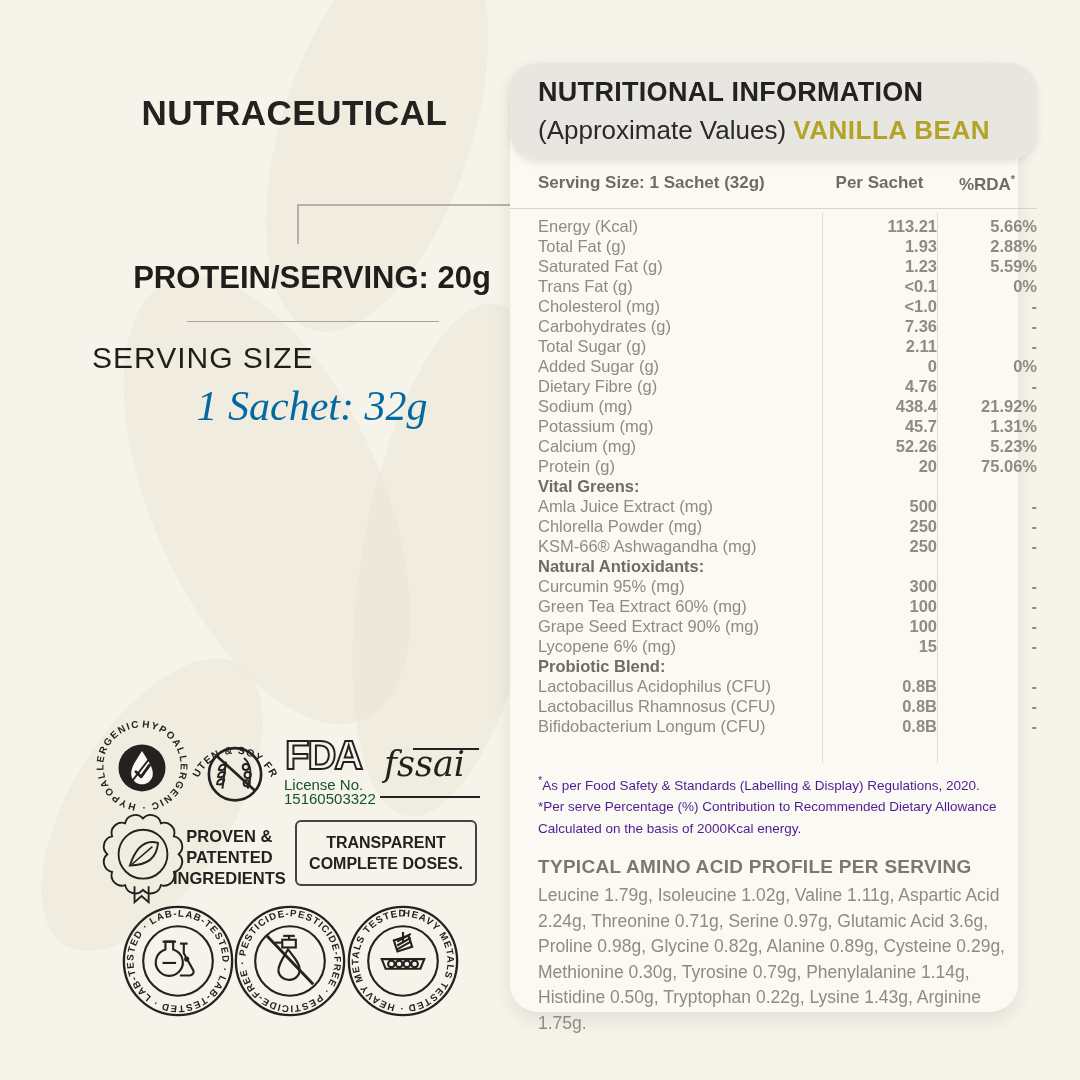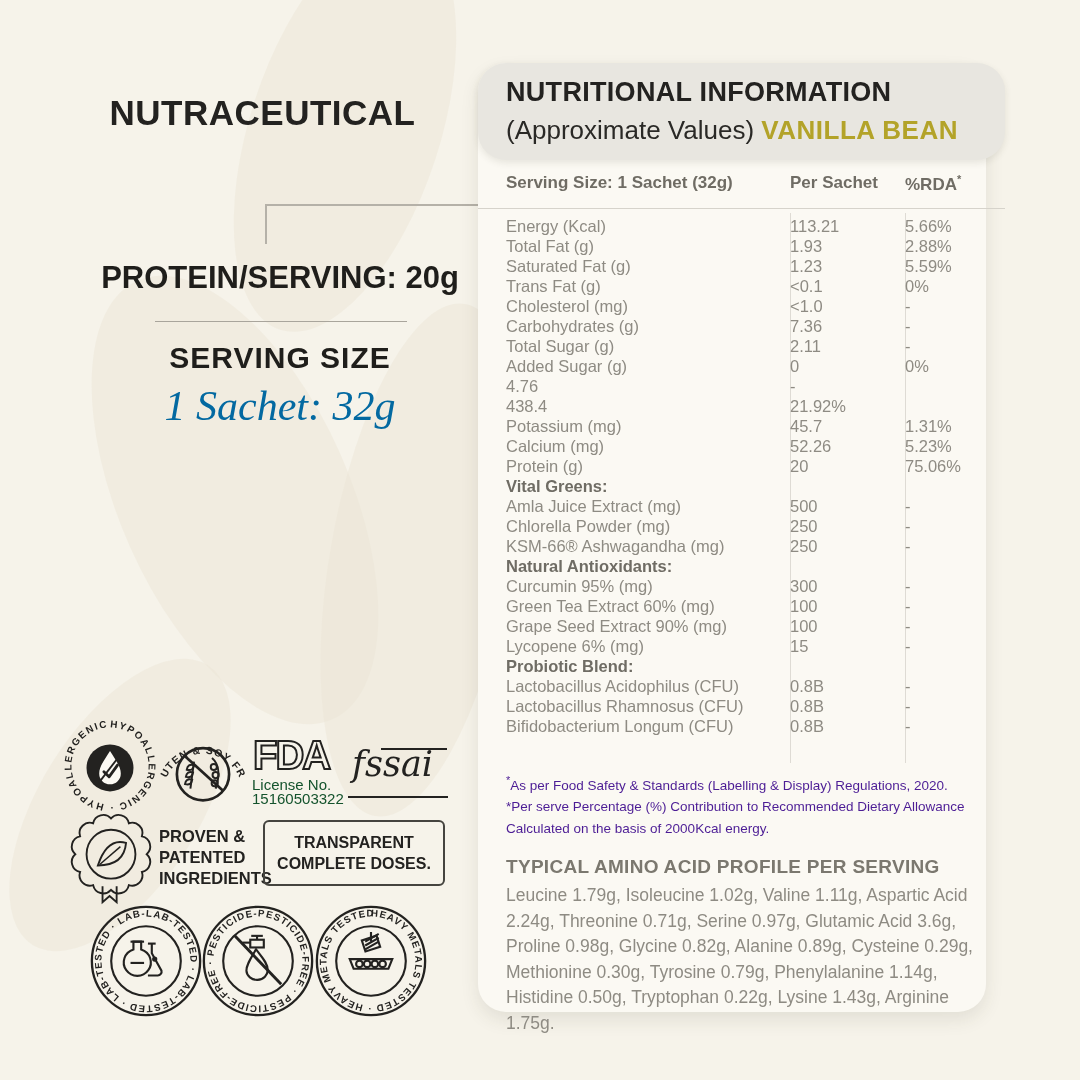--- a/index.html
+++ b/index.html
@@ -1,55 +1,55 @@
 <!DOCTYPE html>
 <html><head>
 <meta charset="utf-8">
 <style>
   html,body{margin:0;padding:0;}
   body{width:1080px;height:1080px;background:#f6f3ea;font-family:"Liberation Sans",sans-serif;position:relative;overflow:hidden;}
-  .stage{position:absolute;inset:0;}
+  .stage{position:absolute;inset:0;margin-left:32px;}
   
   .wm{position:absolute;background:#ebe4d4;opacity:.45;border-radius:50%;}
   
   .brand{position:absolute;left:40px;top:93px;width:445px;text-align:center;font-size:35px;font-weight:800;letter-spacing:.5px;color:#232220;}
   .bracket-h{position:absolute;left:265px;top:204px;width:215px;border-top:2px solid #b5b1a8;}
   .bracket-v{position:absolute;left:265px;top:204px;height:40px;border-left:2px solid #b5b1a8;}
   .protein{position:absolute;left:60px;top:260px;width:440px;text-align:center;font-size:31px;font-weight:800;color:#1f1e1b;}
   .ldiv{position:absolute;left:155px;top:321px;width:252px;border-top:1.5px solid #a9a59c;}
-  .ssl{position:absolute;left:60px;top:341px;width:440px;text-align:center;font-size:30px;font-weight:700;letter-spacing:1px;color:#1f1e1b;}
+  .ssl{position:absolute;left:60px;top:341px;width:440px;font-size:30px;font-weight:400;letter-spacing:1px;color:#1f1e1b;}
   .ssv{position:absolute;left:60px;top:382px;width:440px;text-align:center;font-family:Liberation Serif, serif;font-style:italic;font-size:42px;color:#0369a1;}
   
   .card{position:absolute;left:478px;top:63px;width:508px;height:949px;background:#fbf9f3;border-radius:28px;box-shadow:0 8px 18px rgba(60,55,40,.10);}
   .card-head{position:absolute;left:0;top:0;width:527px;height:97px;background:#e8e6e0;border-radius:28px;box-shadow:0 3px 7px rgba(60,55,40,.10);}
   .c-title{position:absolute;left:28px;top:14px;font-size:27px;font-weight:800;letter-spacing:.3px;color:#232220;}
   .c-sub{position:absolute;left:28px;top:52px;font-size:26px;color:#2a2926;white-space:nowrap;}
   .c-flavor{font-weight:800;color:#b3a329;letter-spacing:.5px;}
   .srow{position:absolute;left:28px;top:110px;width:469px;display:grid;grid-template-columns:284px 115px 100px;font-size:17px;font-weight:600;color:#6f6c64;}
-  .srow .sc{text-align:left;} .srow sup{font-size:11px;}
+  .srow .sc{text-align:center;} .srow sup{font-size:11px;}
   .sline{position:absolute;left:0;top:145px;width:527px;border-top:1.5px solid #d6d3cb;}
   .tbl{position:absolute;left:28px;top:153px;width:469px;}
   .t-row{display:grid;grid-template-columns:284px 115px 100px;height:20px;line-height:20px;font-size:16.5px;color:#8e8b83;}
-  .t-row .c-val,.t-row .c-rda{text-align:left;}
+  .t-row .c-val,.t-row .c-rda{text-align:right;font-weight:bold;}
   .t-row.group .c-label{font-weight:700;color:#6f6c64;}
   .vline{position:absolute;top:150px;height:550px;border-left:1.5px solid #dedbd4;}
   .vl1{left:312px;} .vl2{left:427px;}
   .fnotes{position:absolute;left:28px;top:707px;width:469px;font-size:13.5px;line-height:21.5px;color:#4c1d95;}
   .fstar.sup{vertical-align:super;font-size:11px;}
   .amino-t{position:absolute;left:28px;top:793px;font-size:19px;font-weight:700;letter-spacing:.3px;color:#7b786f;}
   .amino-b{position:absolute;left:28px;top:820px;width:472px;font-size:17.5px;line-height:25.5px;color:#8e8b83;}
   
   .badge{position:absolute;}
   svg text{font-family:"Liberation Sans",sans-serif;}
   .fda-block{position:absolute;left:252px;top:736px;width:110px;color:#14532d;}
   .fda-lic{font-size:15px;line-height:18px;margin-top:-4px;}
   .fssai{position:absolute;left:352px;top:744px;width:95px;font-family:"DejaVu Serif",serif;font-style:italic;font-size:35px;color:#232220;}
   .fssai .tline{position:absolute;right:0;top:4px;width:66px;border-top:2px solid #232220;}
   .fssai .bline{position:absolute;left:-4px;top:52px;width:100px;border-top:2px solid #232220;}
-  .proven{position:absolute;left:159px;top:826px;font-size:16.5px;font-weight:700;line-height:21px;color:#232220;}
+  .proven{position:absolute;left:141px;top:826px;font-size:16.5px;font-weight:700;line-height:21px;color:#232220;text-align:center;}
   .tbox{position:absolute;left:263px;top:820px;width:178px;height:62px;border:2px solid #45443f;border-radius:6px;background:transparent;display:flex;flex-direction:column;align-items:center;justify-content:center;font-size:16px;font-weight:600;color:#232220;line-height:21px;text-align:center;}
 </style>
 </head>
 <body>
 
 <div class="stage">
 
   <div class="wm" style="left:250px;top:-80px;width:190px;height:420px;transform:rotate(18deg);"></div>
   <div class="wm" style="left:120px;top:260px;width:230px;height:480px;transform:rotate(-24deg);"></div>
   <div class="wm" style="left:330px;top:300px;width:180px;height:520px;transform:rotate(10deg);"></div>
@@ -240,25 +240,27 @@
     <div class="c-rda">-</div>
   </div>
 
   <div class="t-row">
     <div class="c-label">Added Sugar (g)</div>
     <div class="c-val">0</div>
     <div class="c-rda">0%</div>
   </div>
 
   <div class="t-row">
+    <div class="c-label">Dietary Fibre (g)</div>
     <div class="c-val">4.76</div>
     <div class="c-rda">-</div>
   </div>
 
   <div class="t-row">
+    <div class="c-label">Sodium (mg)</div>
     <div class="c-val">438.4</div>
     <div class="c-rda">21.92%</div>
   </div>
 
   <div class="t-row">
     <div class="c-label">Potassium (mg)</div>
     <div class="c-val">45.7</div>
     <div class="c-rda">1.31%</div>
   </div>
 

